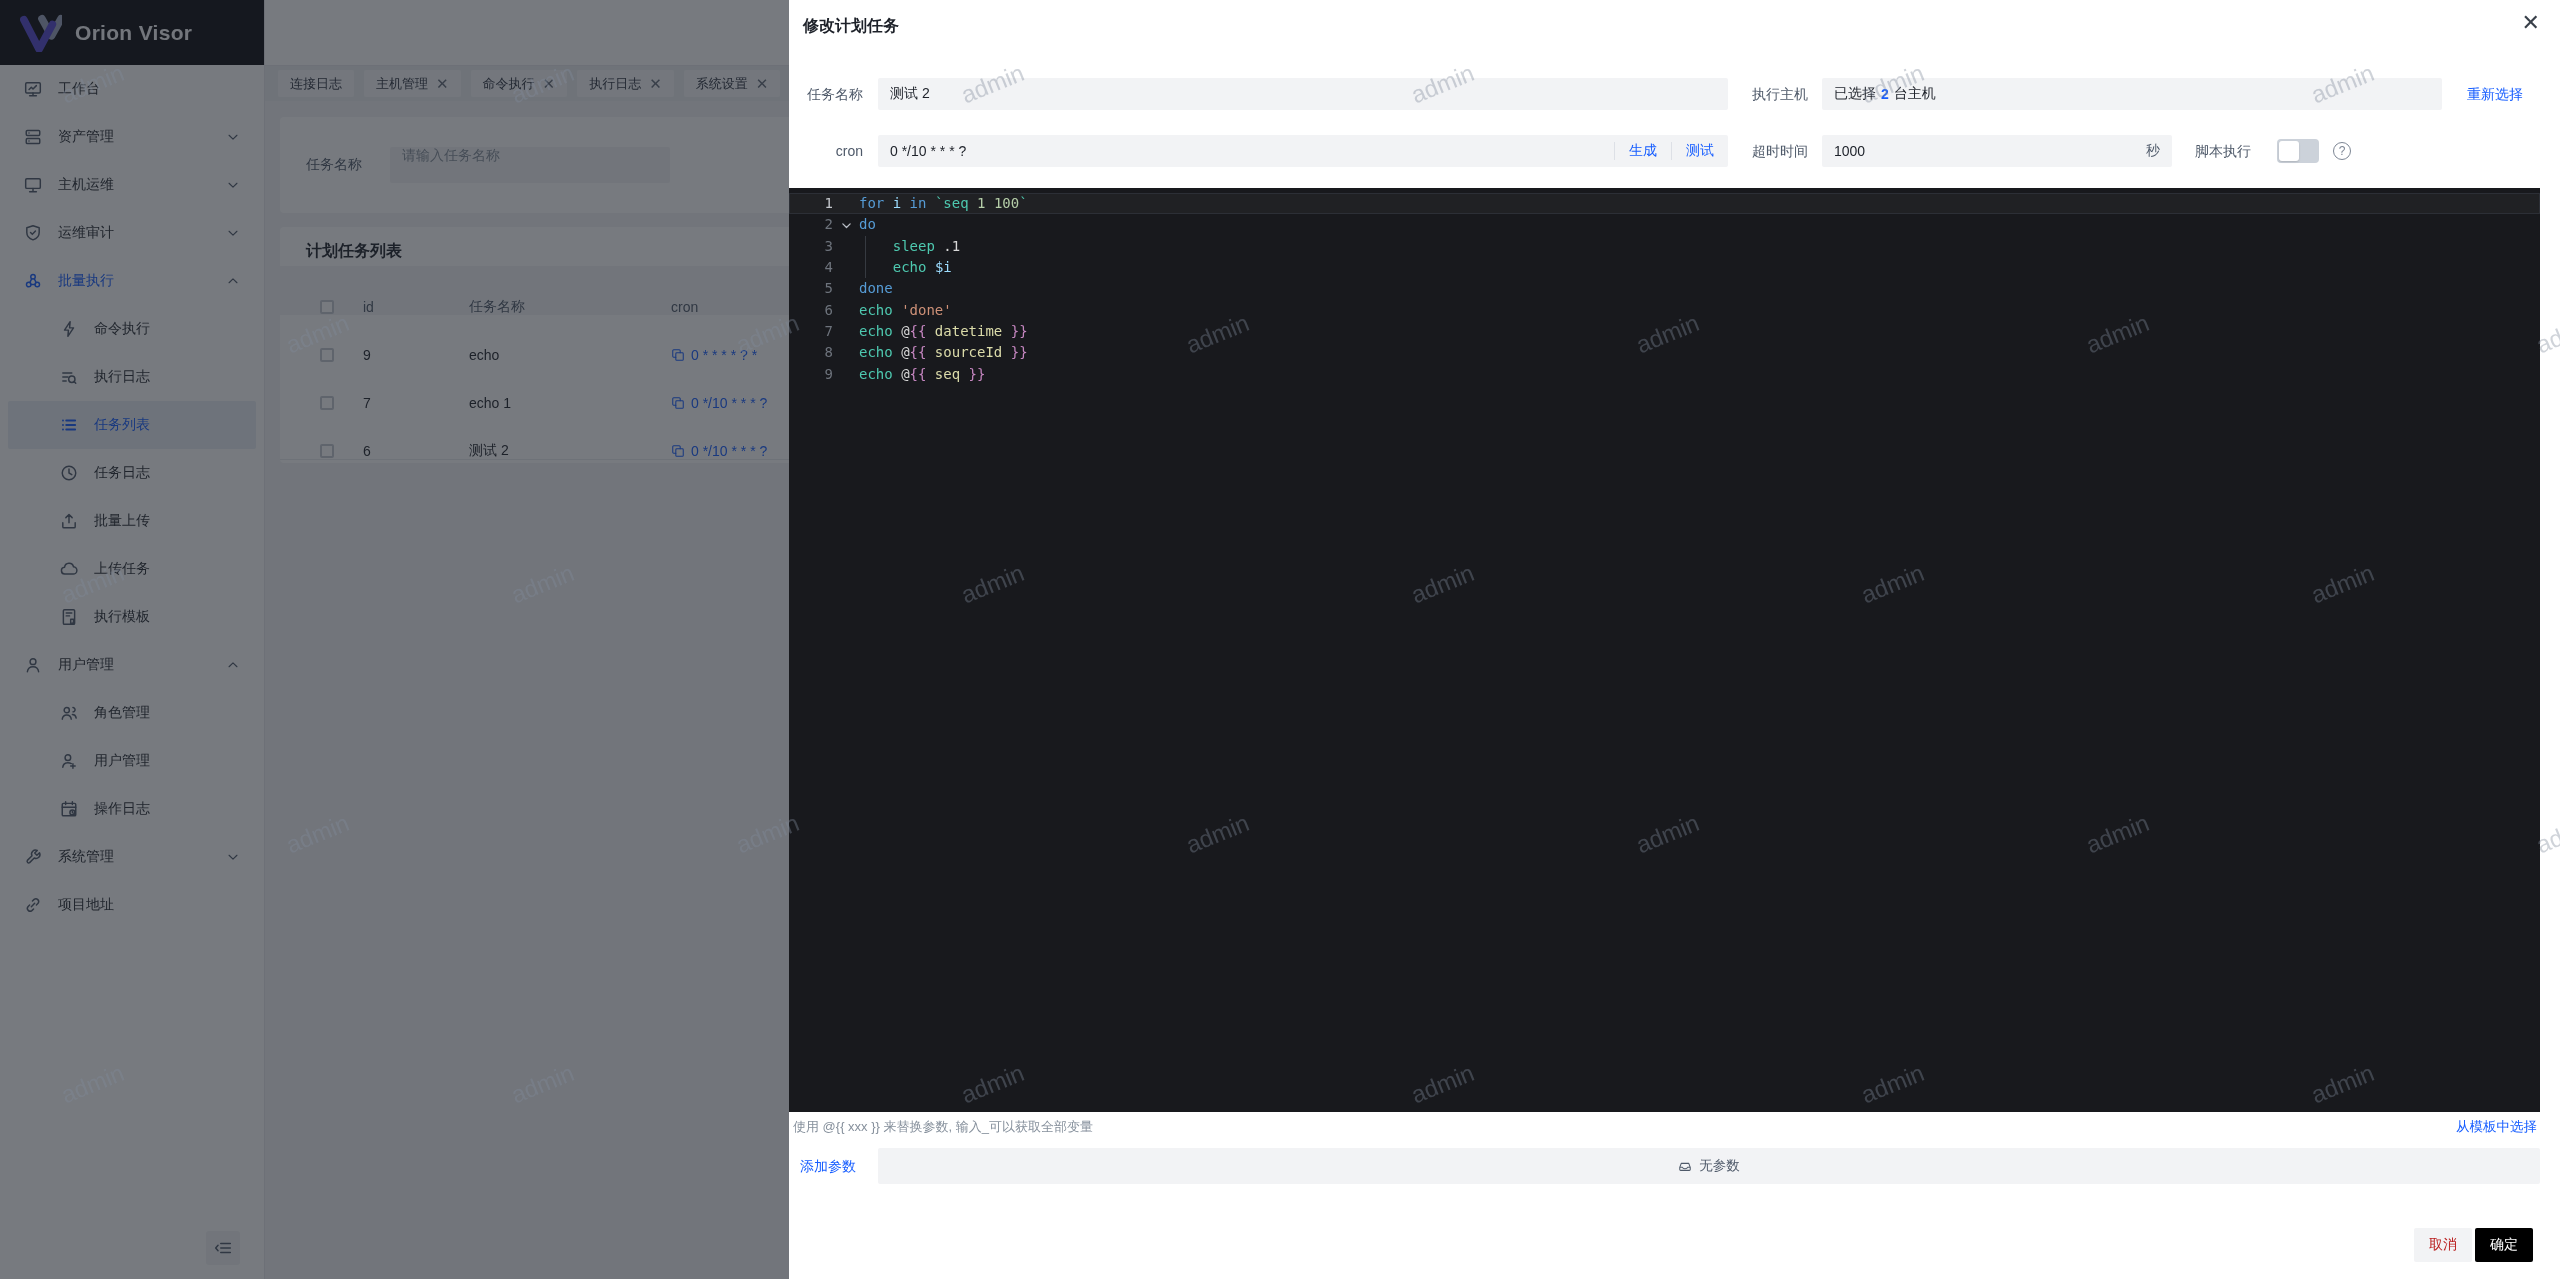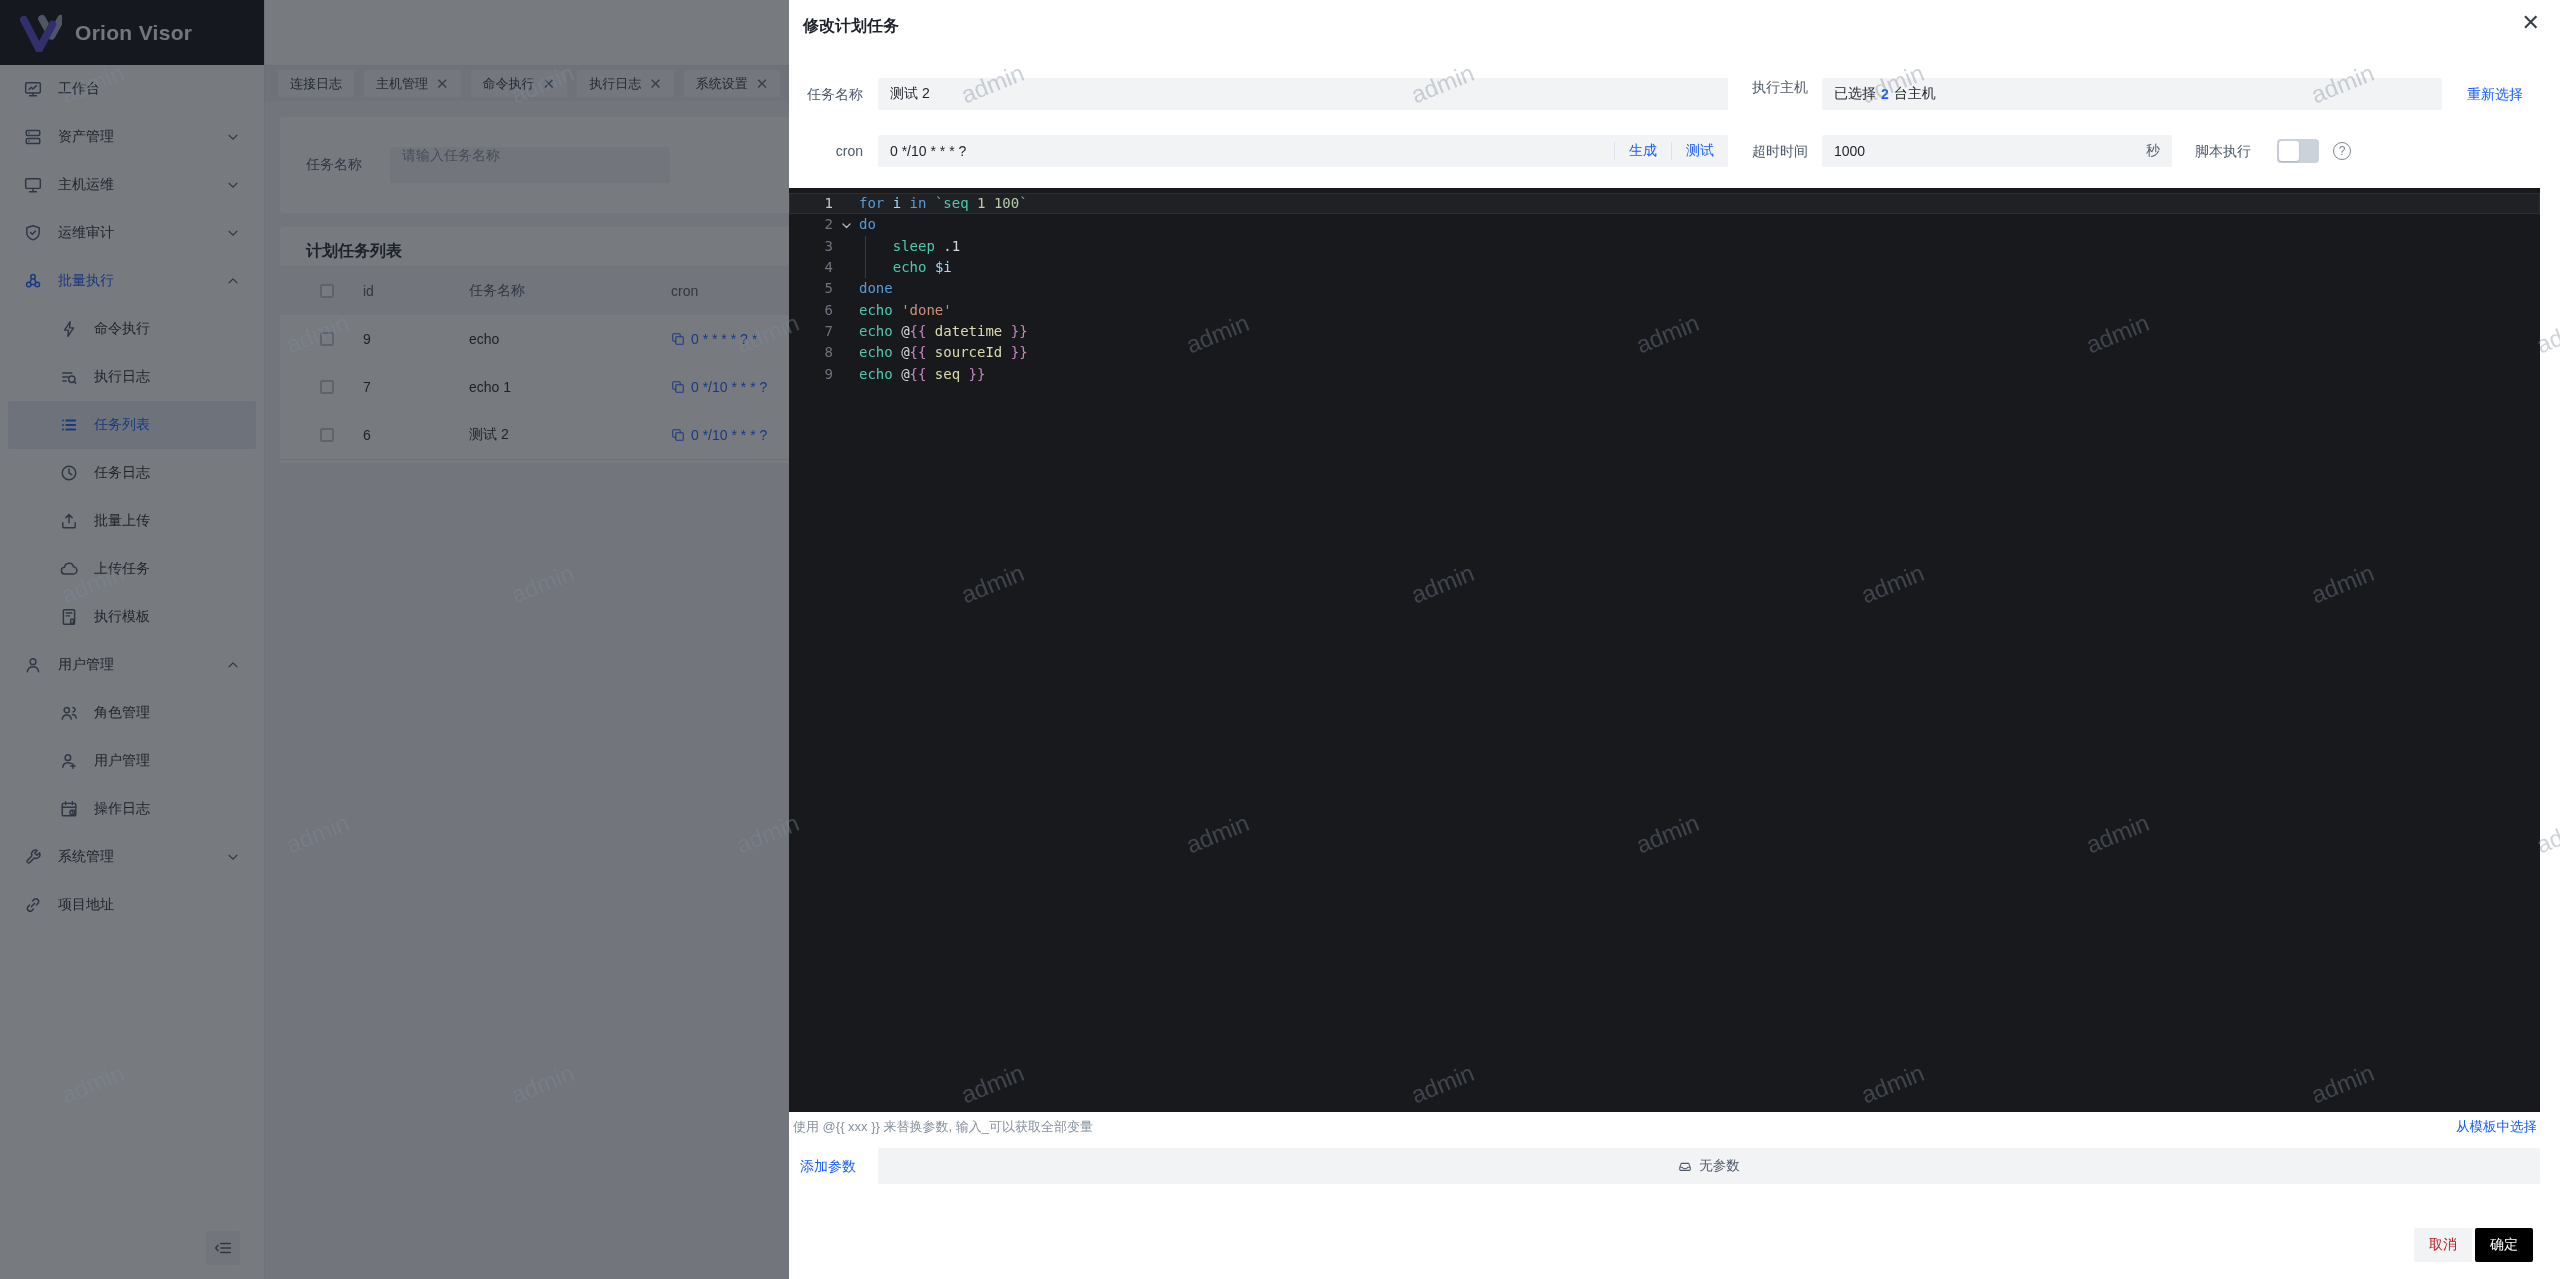--- a/index.html
+++ b/index.html
@@ -27,39 +27,39 @@
   .chip .x{font-size:15px;color:#636b78;line-height:1;cursor:pointer}
   .content{position:absolute;left:264px;right:0;top:101px;bottom:0;background:#f2f3f5;padding:16px;box-sizing:border-box;overflow:hidden}
   .card{background:#fff;border-radius:4px;width:1400px}
   .filter-card{height:96px;display:flex;align-items:center;padding-left:26px;margin-bottom:14px;box-sizing:border-box}
   .flabel{font-size:14px;color:#4e5969;margin-right:28px}
   .finput{width:280px;height:36px;background:#f2f3f5;border-radius:2px;display:flex;align-items:flex-start;padding:0 12px;color:#86909c;font-size:14px;box-sizing:border-box}
   .table-card{height:236px;position:relative;padding-top:14px;box-sizing:border-box}
   .t-title{font-size:16px;font-weight:700;color:#1d2129;padding-left:26px}
   .thead{position:absolute;left:0;right:0;top:39px;height:49px;background:#f2f3f5}
   .trow{position:absolute;left:0;right:0;height:48px;border-bottom:1px solid #e8eaee;background:#fff}
-  .cpos{position:absolute;top:0;height:100%;display:flex;align-items:center;font-size:14px}
+  .cpos{position:absolute;top:16px;height:100%;display:flex;align-items:center;font-size:14px}
   .th{color:#4e5969}.td{color:#1d2129}
   .cb{width:14px;height:14px;border:2px solid #c2c7d0;border-radius:2px;background:#fff;box-sizing:border-box}
   .cronlink{color:#165dff;display:flex;align-items:center;gap:6px;white-space:nowrap;cursor:pointer}
   
   .overlay{position:absolute;inset:0;background:rgba(29,33,41,.6);z-index:40}
   .wm{position:absolute;inset:0;z-index:60;pointer-events:none;overflow:hidden}
   .wm span{position:absolute;font-size:24px;color:rgba(130,140,155,.38);transform:rotate(-22deg);white-space:nowrap}
   
   .modal{position:absolute;left:789px;top:0;right:0;bottom:0;background:#fff;z-index:50}
   .m-title{position:absolute;left:14px;top:16px;font-size:16px;font-weight:600;color:#1d2129}
   .m-close{position:absolute;right:20px;top:12px;font-size:22px;color:#39404a;cursor:pointer;line-height:1}
   .f-label{position:absolute;width:74px;text-align:right;font-size:14px;color:#4e5969;line-height:32px}
   .f-box{position:absolute;height:32px;background:#f2f3f5;border-radius:2px;font-size:14px;color:#1d2129;
          display:flex;align-items:center;box-sizing:border-box}
   .blue{color:#165dff;cursor:pointer}
   .lnk{position:absolute;font-size:14px;color:#165dff;cursor:pointer}
   #lab-task{left:0;top:78px}   #inp-task{left:89px;top:78px;width:850px;padding:0 12px}
-  #lab-hosts{left:945px;top:71px} #box-hosts{left:1033px;top:78px;width:620px;padding:0 12px;gap:5px}
+  #lab-hosts{left:945px;top:78px} #box-hosts{left:1033px;top:78px;width:620px;padding:0 12px;gap:5px}
   #box-hosts b{color:#165dff;font-weight:700}
   #lnk-reselect{right:37px;top:78px;line-height:32px}
   #lab-cron{left:0;top:135px}  #inp-cron{left:89px;top:135px;width:850px}
   .cron-val{flex:1;padding:0 12px}
   .vsep{width:1px;height:18px;background:#dde0e6}
   .cron-btn{padding:0 14px;font-size:14px}
   #lab-timeout{left:945px;top:135px} #inp-timeout{left:1033px;top:135px;width:350px;padding:0 12px}
   #inp-timeout .val{flex:1} #inp-timeout .unit{color:#4e5969}
   #lab-script{position:absolute;left:1406px;top:135px;line-height:32px;font-size:14px;color:#4e5969}
   .switch{position:absolute;left:1488px;top:139px;width:42px;height:24px;background:#ccd2da;border-radius:4px;cursor:pointer}

